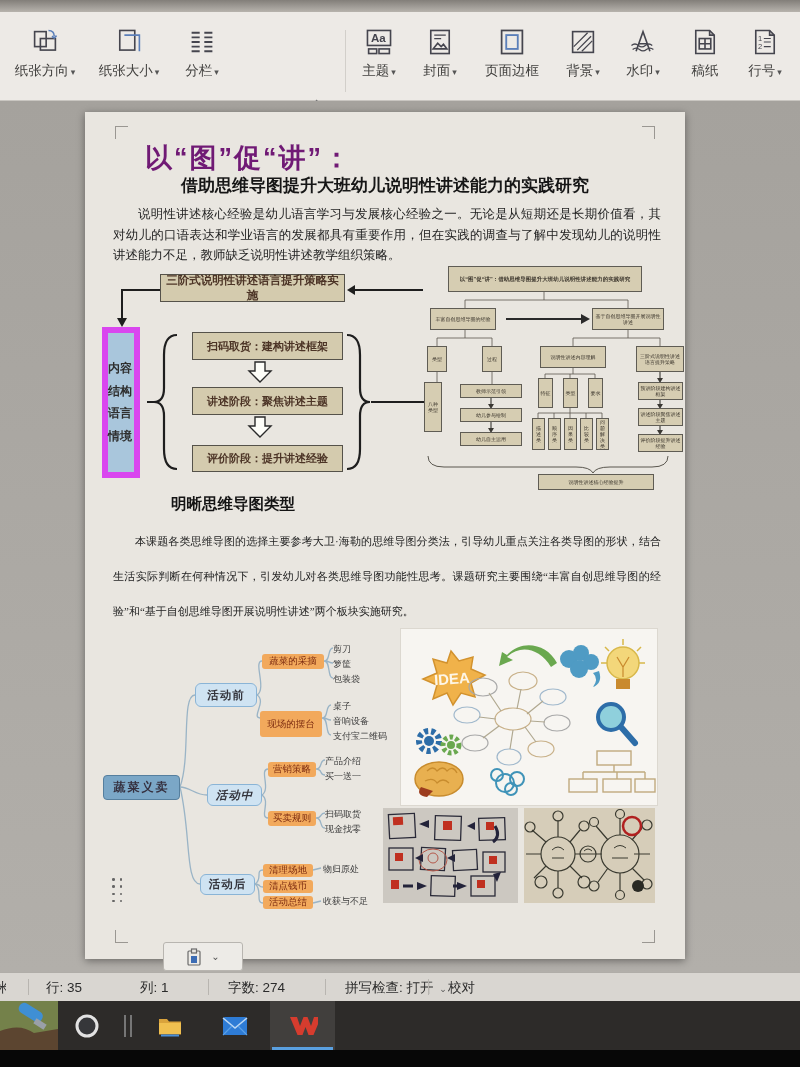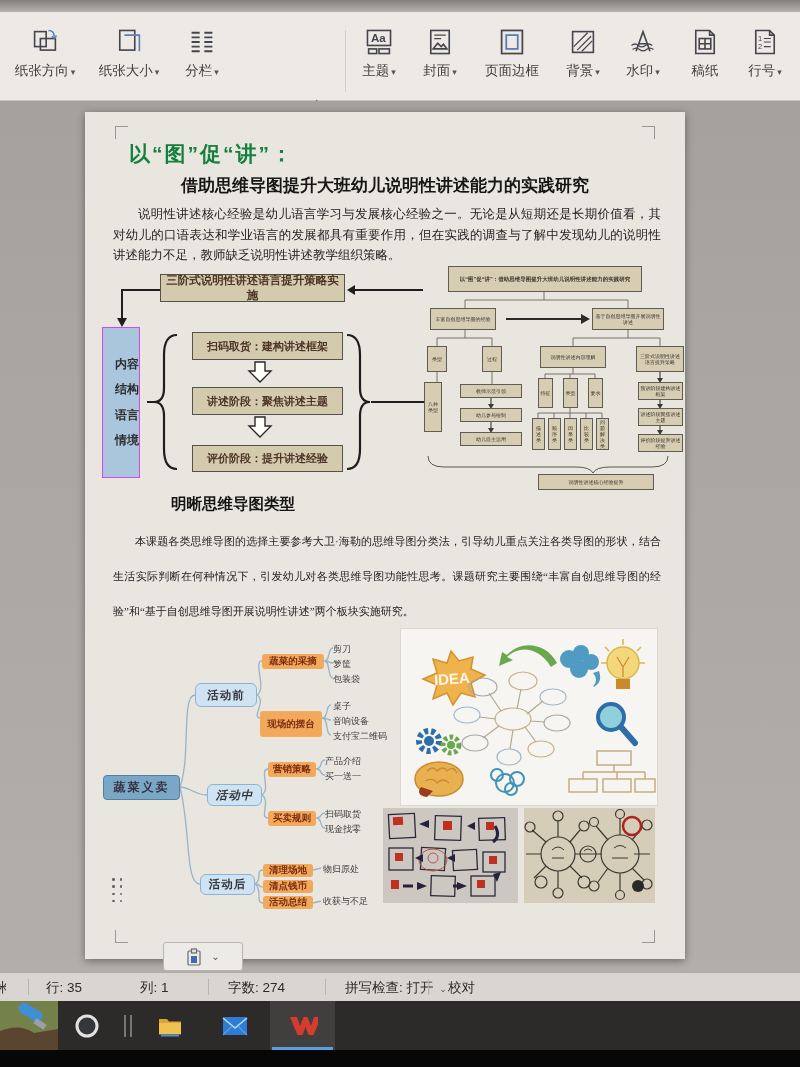--- a/index.html
+++ b/index.html
@@ -20,50 +20,50 @@
 
   
   .canvas{position:absolute;left:0;top:101px;width:800px;height:871px;background:linear-gradient(#a5a29d,#b2afaa);}
   .page{position:absolute;left:85px;top:11px;width:600px;height:847px;background:#e9e6e0;box-shadow:0 2px 8px rgba(0,0,0,.4);}
   .cmark{position:absolute;width:12px;height:12px;border:0 solid #9a9792;}
   .cm-tl{left:30px;top:14px;border-left-width:1px;border-top-width:1px;}
   .cm-tr{right:30px;top:14px;border-right-width:1px;border-top-width:1px;}
   .cm-bl{left:30px;bottom:16px;border-left-width:1px;border-bottom-width:1px;}
   .cm-br{right:30px;bottom:16px;border-right-width:1px;border-bottom-width:1px;}
 
-  .doc-title{position:absolute;left:44px;top:28px;font-size:21px;font-weight:bold;color:#15803d;letter-spacing:2px;}
+  .doc-title{position:absolute;left:60px;top:28px;font-size:27px;font-weight:bold;color:#701a75;letter-spacing:2px;}
   .doc-subtitle{position:absolute;left:0;top:62px;width:600px;text-align:center;font-size:17px;font-weight:bold;color:#161616;}
   .para{position:absolute;left:28px;width:548px;font-family:"Liberation Serif","DejaVu Serif",serif;color:#222;text-align:justify;text-indent:2em;}
   .para1{top:92px;font-size:12.5px;line-height:20.5px;}
   .para2{top:412px;font-size:11px;line-height:35px;}
   .sec-head{position:absolute;left:50px;top:382px;font-size:15.5px;font-weight:bold;color:#141414;margin-left:36px;}
 
   
   .fc-box{position:absolute;background:#d4cbae;border:1.5px solid #55524a;display:flex;align-items:center;justify-content:center;font-size:11px;font-weight:bold;color:#4c3426;text-align:center;box-sizing:border-box;}
   .fc-strategy{left:75px;top:162px;width:185px;height:28px;font-size:11.5px;}
-  .fc-blue{position:absolute;left:17px;top:215px;width:38px;height:151px;background:#a9c6dc;border:1px solid #d946ef;display:flex;flex-direction:column;align-items:flex-end;justify-content:space-around;padding:24px 0;box-sizing:border-box;}
+  .fc-blue{position:absolute;left:17px;top:215px;width:38px;height:151px;background:#a9c6dc;border:6px solid #d946ef;display:flex;flex-direction:column;align-items:flex-start;justify-content:space-around;padding:24px 0;box-sizing:border-box;}
   .fc-blue span{font-size:12px;font-weight:bold;color:#2e2e2e;}
   .fc-s1{left:107px;top:220px;width:151px;height:28px;}
   .fc-s2{left:107px;top:275px;width:151px;height:28px;}
   .fc-s3{left:107px;top:333px;width:151px;height:27px;}
   .fc-svg{position:absolute;left:0;top:150px;width:345px;height:225px;}
 
   
   .overview{position:absolute;left:335px;top:150px;width:266px;height:232px;}
   .ov-node{position:absolute;background:#d6cdb2;border:1px solid #5f5c54;font-size:5px;line-height:6px;color:#3b352c;display:flex;align-items:center;justify-content:center;text-align:center;padding:1px;box-sizing:border-box;word-break:break-all;}
   .ov-title{font-size:5.5px;font-weight:bold;}
   .ov-svg{position:absolute;left:0;top:0;width:266px;height:232px;}
 
   
   .mindmap{position:absolute;left:10px;top:525px;width:320px;height:292px;}
   .mm-svg{position:absolute;left:0;top:0;width:320px;height:292px;}
   .mm-node{position:absolute;box-sizing:border-box;display:flex;align-items:center;justify-content:center;white-space:nowrap;}
   .mm-root{background:#7ba7c7;border:1px solid #567f9e;border-radius:4px;font-size:12px;font-weight:bold;color:#35303f;letter-spacing:2px;}
   .mm-b1{background:#cfe3f2;border:1px solid #8ab4d6;border-radius:6px;font-size:11.5px;font-weight:bold;color:#34343c;letter-spacing:1px;}
-  .mm-b2{background:#f2a95c;border-radius:3px;font-size:9.5px;font-weight:bold;color:#7c2b10;}
+  .mm-b2{background:#f2a95c;border-radius:3px;font-size:9.5px;font-weight:normal;color:#7c2b10;}
   .mm-leaf{position:absolute;font-size:9px;color:#3c3c3c;white-space:nowrap;}
 
   
   .doc-img{position:absolute;box-sizing:border-box;}
   .idea-img{left:315px;top:516px;width:258px;height:178px;background:#f7f5f1;border:1px solid #dcd8d0;}
   .photo1{left:298px;top:696px;width:135px;height:95px;background:#ccc8c1;}
   .photo2{left:439px;top:696px;width:131px;height:95px;background:#d6cdb9;}
 
   .drag-handle{position:absolute;left:27px;top:766px;width:12px;height:26px;display:grid;grid-template-columns:repeat(2,1fr);grid-gap:3px;}
   .drag-handle i{width:2.5px;height:2.5px;border-radius:50%;background:#666;}

